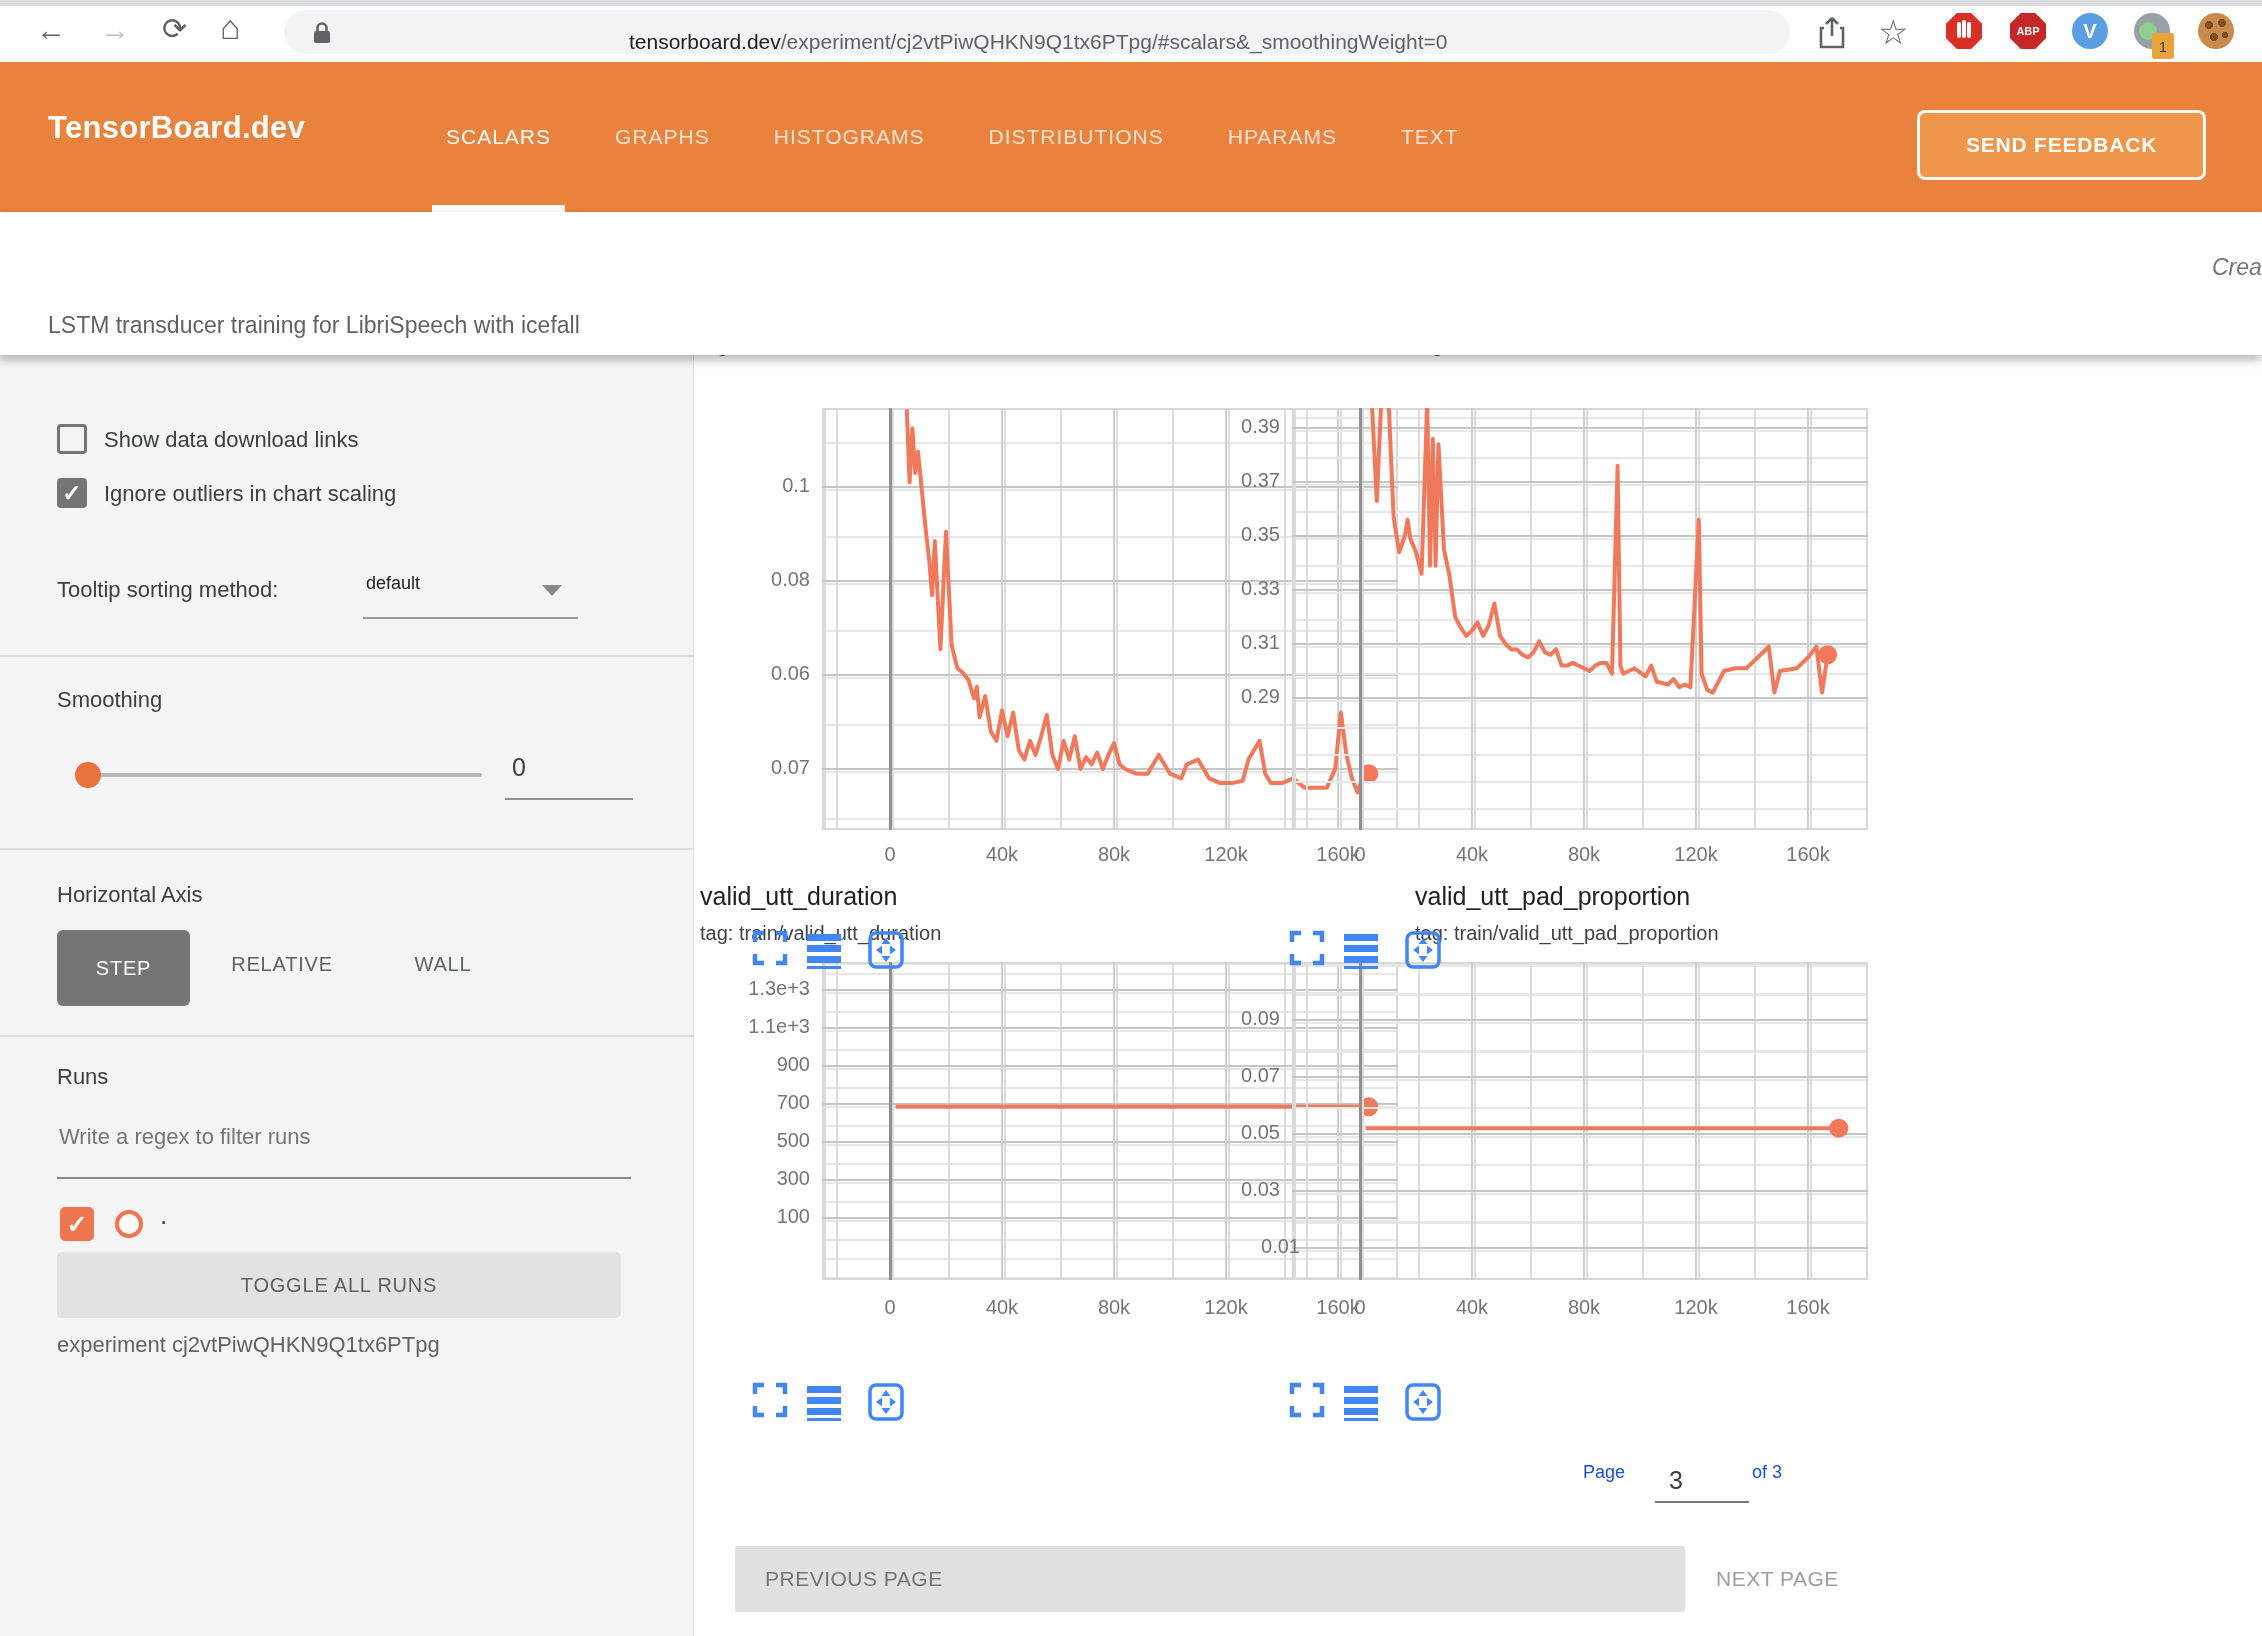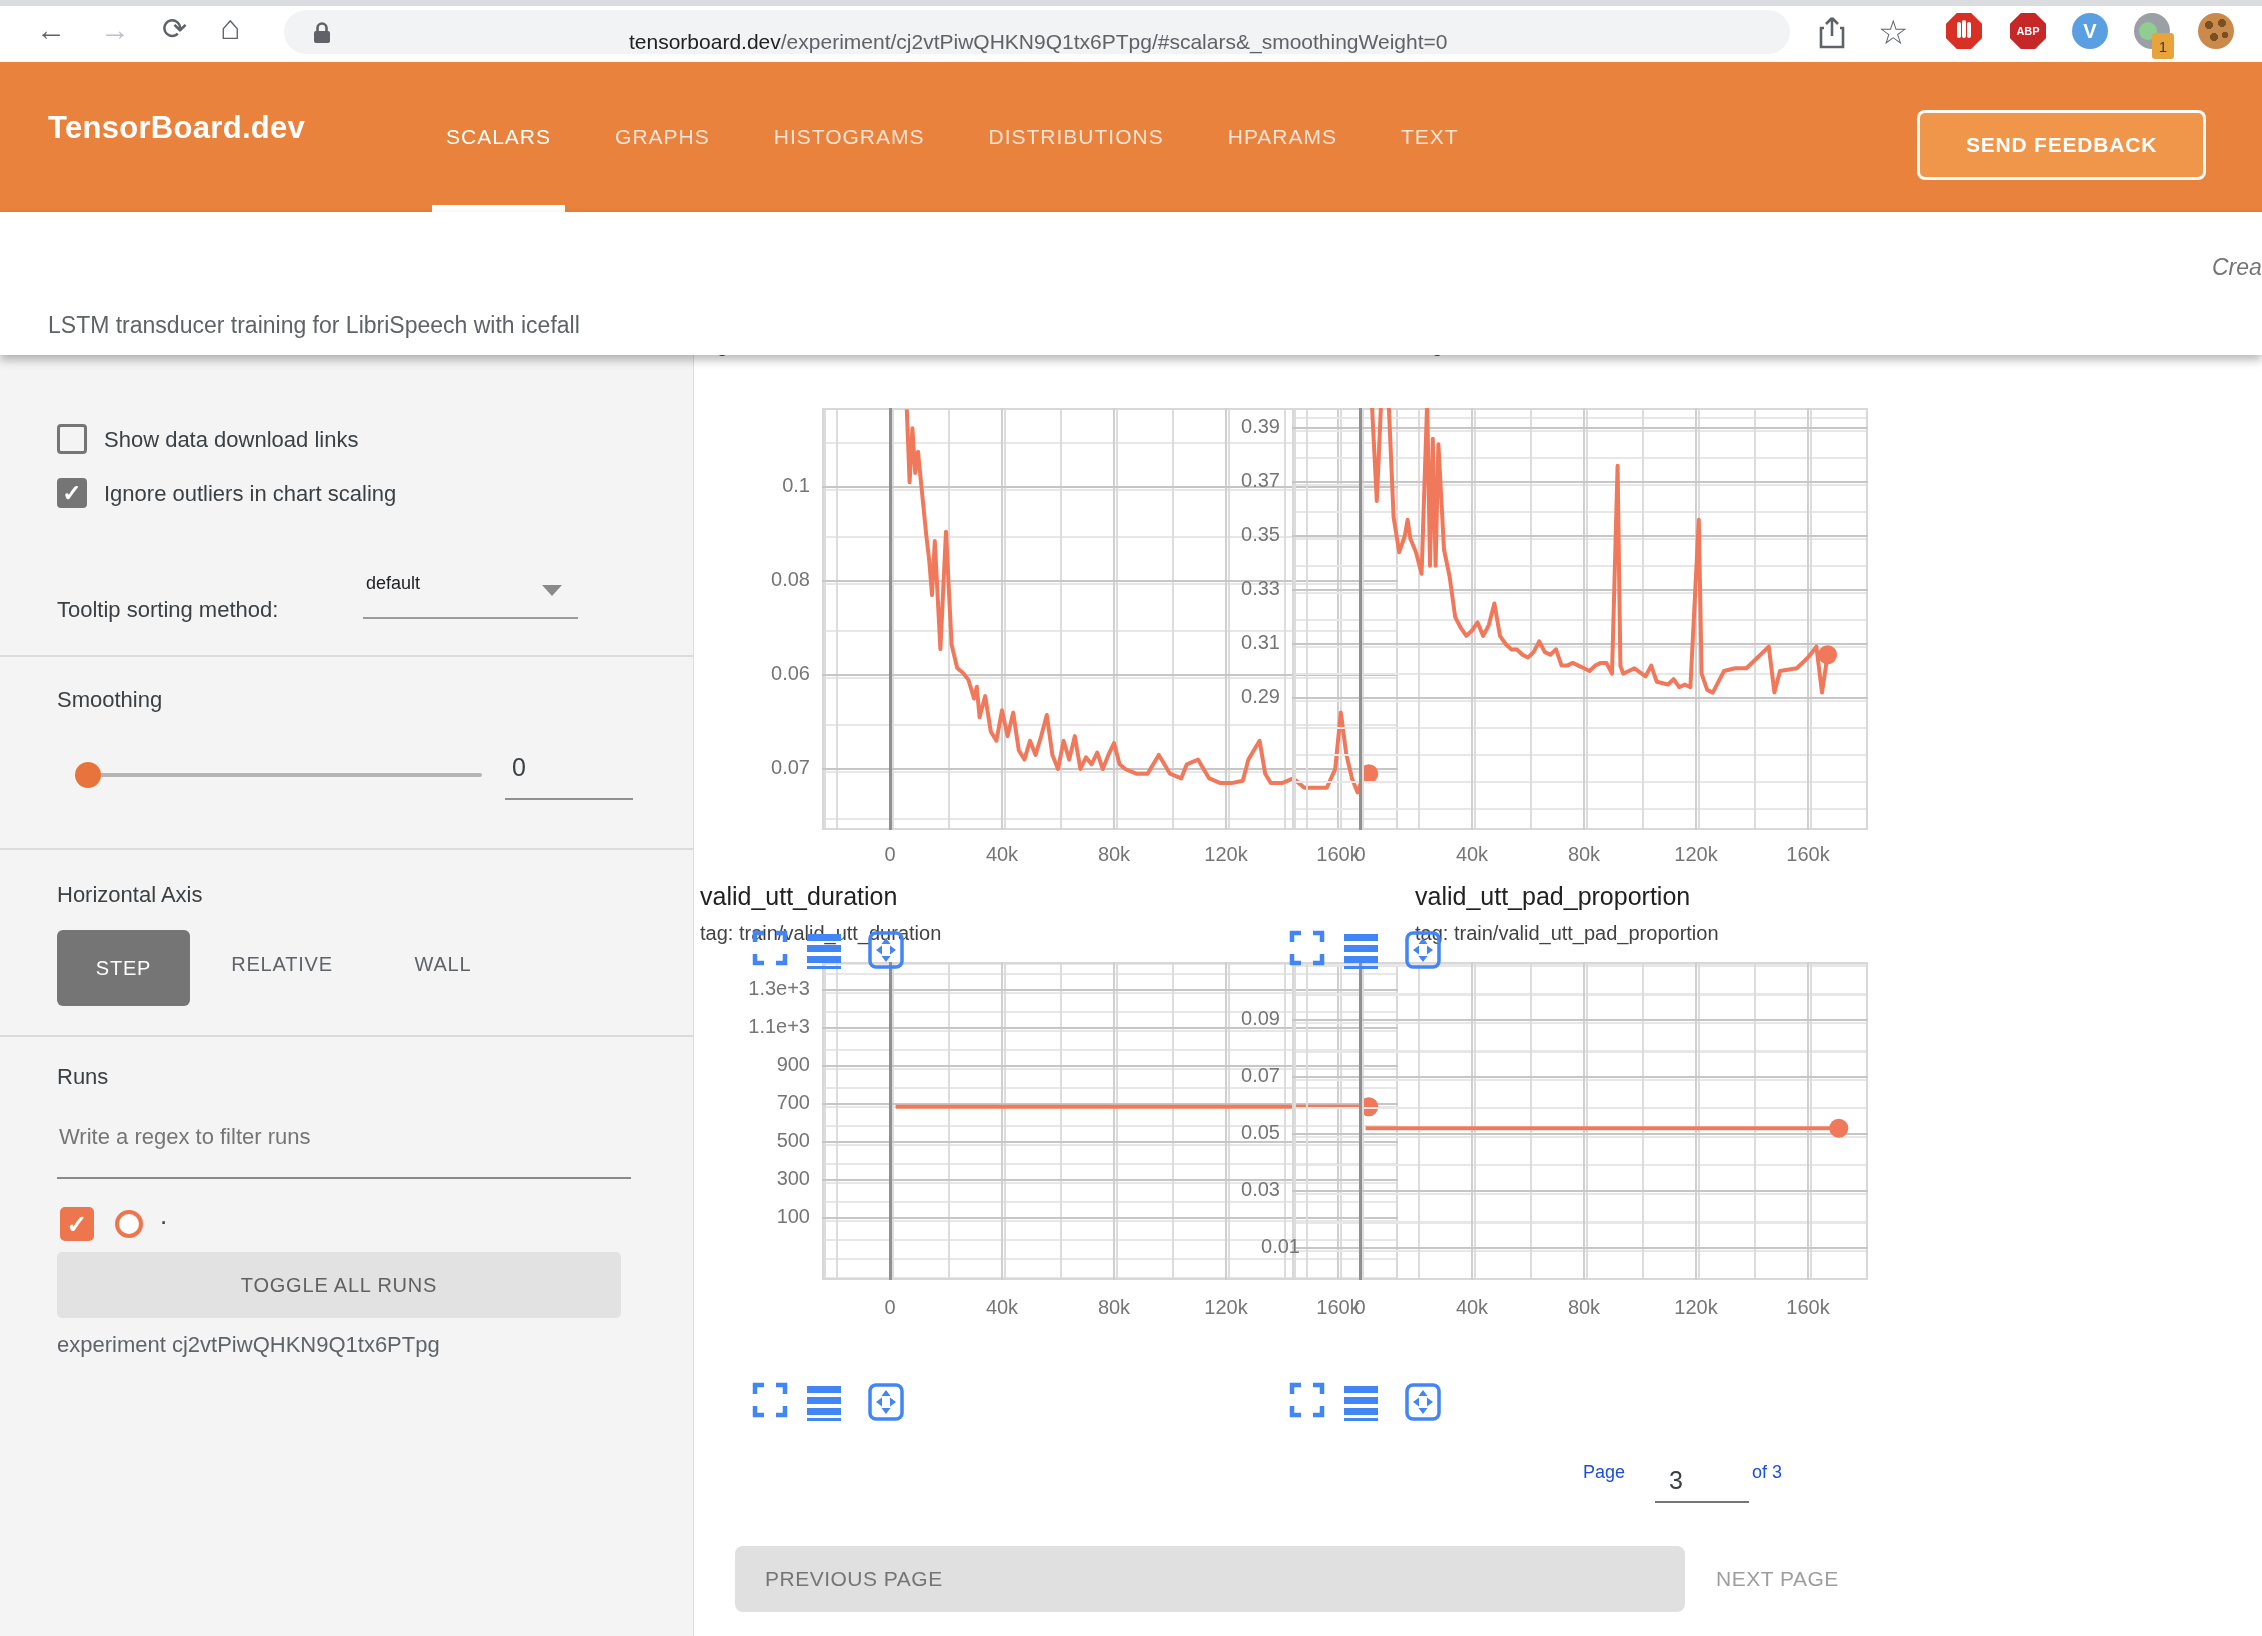--- a/index.html
+++ b/index.html
@@ -73,21 +73,21 @@
   .ylab{position:absolute;width:105px;text-align:right;font-size:20px;color:#757575;}
   .xlab{position:absolute;width:80px;text-align:center;font-size:20px;color:#757575;}
   .icon-row-svg{position:absolute;}
 
   
   .page-label{position:absolute;font-size:18px;color:#1d4ed8;}
   .page-input{position:absolute;width:80px;background:transparent;border:none;outline:none;
        border-bottom:2px solid #757575;font-size:25px;color:#3c4043;padding:0 0 6px 14px;
        font-family:"Liberation Sans",sans-serif;}
   .prev-btn{position:absolute;left:735px;top:1546px;width:950px;height:66px;background:#e0e0e0;
-       border:none;border-radius:8px;text-align:left;padding-left:30px;font-size:21px;color:#757575;
+       border:none;border-radius:2px;text-align:left;padding-left:30px;font-size:21px;color:#757575;
        letter-spacing:.5px;font-family:"Liberation Sans",sans-serif;}
   .next-btn{position:absolute;left:1700px;top:1546px;width:300px;height:66px;background:transparent;
        border:none;text-align:left;padding-left:16px;font-size:21px;color:#9e9e9e;letter-spacing:.5px;
        font-family:"Liberation Sans",sans-serif;}
 </style>
 </head>
 <body>
 
 <div class="canvas">
 
@@ -148,21 +148,21 @@
     <div class="created-clip">Crea</div>
   </div>
 
   <div class="sidebar">
 
     <div class="cbox" style="left:57px;top:69px;"></div>
     <div class="sb-label" style="left:104px;top:72px;">Show data download links</div>
     <div class="cbox checked" style="left:57px;top:123px;">✓</div>
     <div class="sb-label" style="left:104px;top:126px;">Ignore outliers in chart scaling</div>
 
-    <div class="sb-label" style="left:57px;top:222px;margin-top:20px;">Tooltip sorting method:</div>
+    <div class="sb-label" style="left:57px;top:222px;">Tooltip sorting method:</div>
     <div class="sb-label" style="left:366px;top:218px;font-size:18px;color:#202124;">default</div>
     <div class="caret-down" style="left:542px;top:230px;"></div>
     <div class="underline-field" style="left:363px;top:262px;width:215px;background:#9a9a9a;"></div>
 
     <div class="sb-divider" style="top:300px;"></div>
 
     <div class="sb-label" style="left:57px;top:332px;">Smoothing</div>
     <div class="slider-track" style="left:76px;top:418px;width:406px;"></div>
     <div class="slider-thumb" style="left:75px;top:407px;"></div>
     <div class="sb-label" style="left:512px;top:398px;font-size:25px;">0</div>

